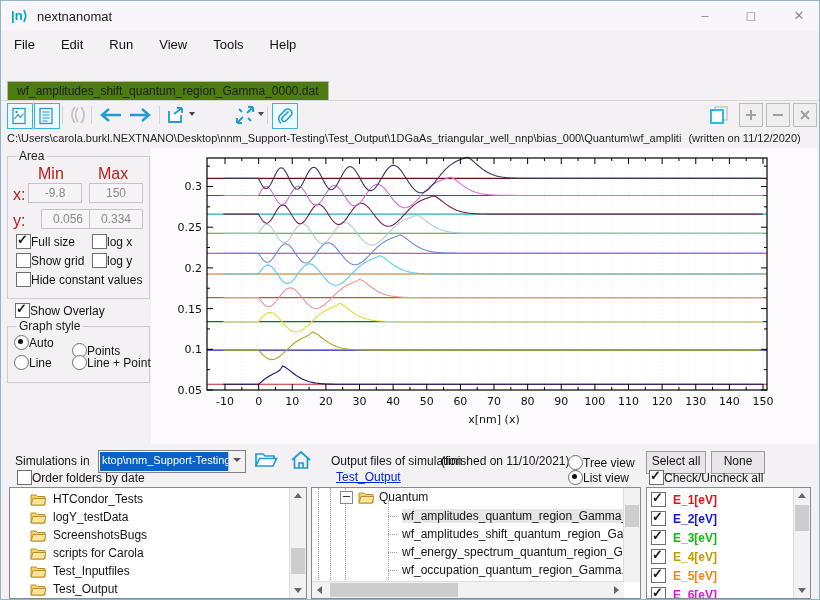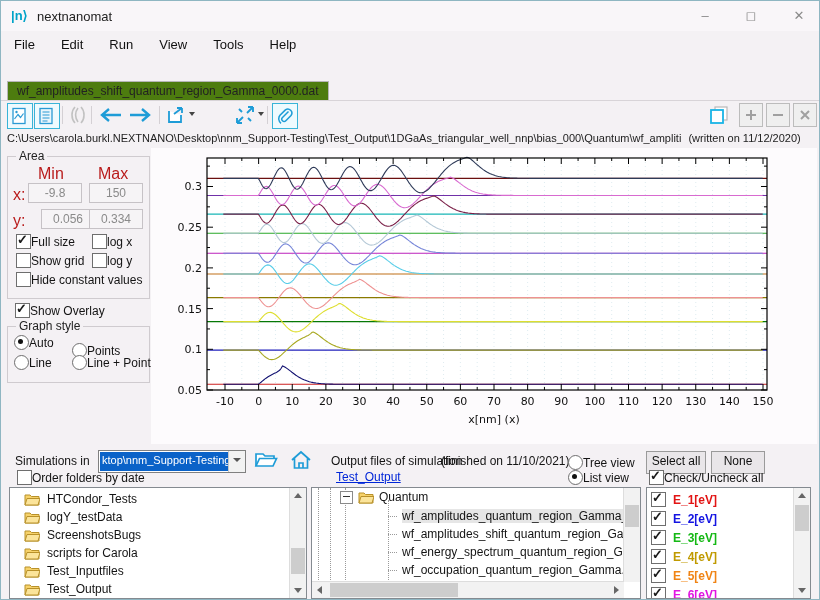--- a/index.html
+++ b/index.html
@@ -51,21 +51,21 @@
   .btn{position:absolute;height:21px;background:#e9e6e9;border:1px solid #9a9a9a;text-align:center;
        font-size:12px;line-height:19px;color:#111;}
   .combo{position:absolute;left:97px;top:-2px;width:146px;height:21px;border:1px solid #808080;background:#fff;}
   .combo .val{position:absolute;left:1px;top:1px;right:17px;bottom:1px;background:#0a62c8;color:#fff;
               font-size:11px;line-height:17px;padding-left:2px;white-space:nowrap;overflow:hidden;}
   .combo .dd{position:absolute;right:0;top:0;width:16px;bottom:0;border-left:1px solid #c8c8c8;background:#f2f2f2;}
   .combo .dd::after{content:"";position:absolute;left:4px;top:7px;border-left:4px solid transparent;border-right:4px solid transparent;border-top:4px solid #555;}
   .link{color:#0026d8;text-decoration:underline;}
   
   .lst{position:absolute;top:486px;height:110px;background:#fff;border:1px solid #848a90;overflow:hidden;}
-  .fitem{height:18px;display:flex;align-items:center;gap:7px;padding-left:14px;font-size:12px;white-space:nowrap;}
+  .fitem{height:18px;display:flex;align-items:center;gap:7px;padding-left:20px;font-size:12px;white-space:nowrap;}
   .eitem{height:19px;display:flex;align-items:center;gap:7px;padding-left:4px;font-size:12px;font-weight:bold;white-space:nowrap;}
   
   .vsb{position:absolute;right:0;top:0;width:16px;background:#f2f2f2;border-left:1px solid #ddd;}
   .hsb{position:absolute;left:0;bottom:0;height:16px;background:#f2f2f2;border-top:1px solid #ddd;}
   .sbtn{position:absolute;width:16px;height:16px;background:#f2f2f2;}
   .tri{position:absolute;width:0;height:0;}
   .thumb{position:absolute;background:#cdcdcd;}
   .dotv{position:absolute;width:1px;border-left:1px dotted #9a9a9a;}
   .doth{position:absolute;height:1px;border-top:1px dotted #9a9a9a;}
   .treelabel{white-space:nowrap;}

